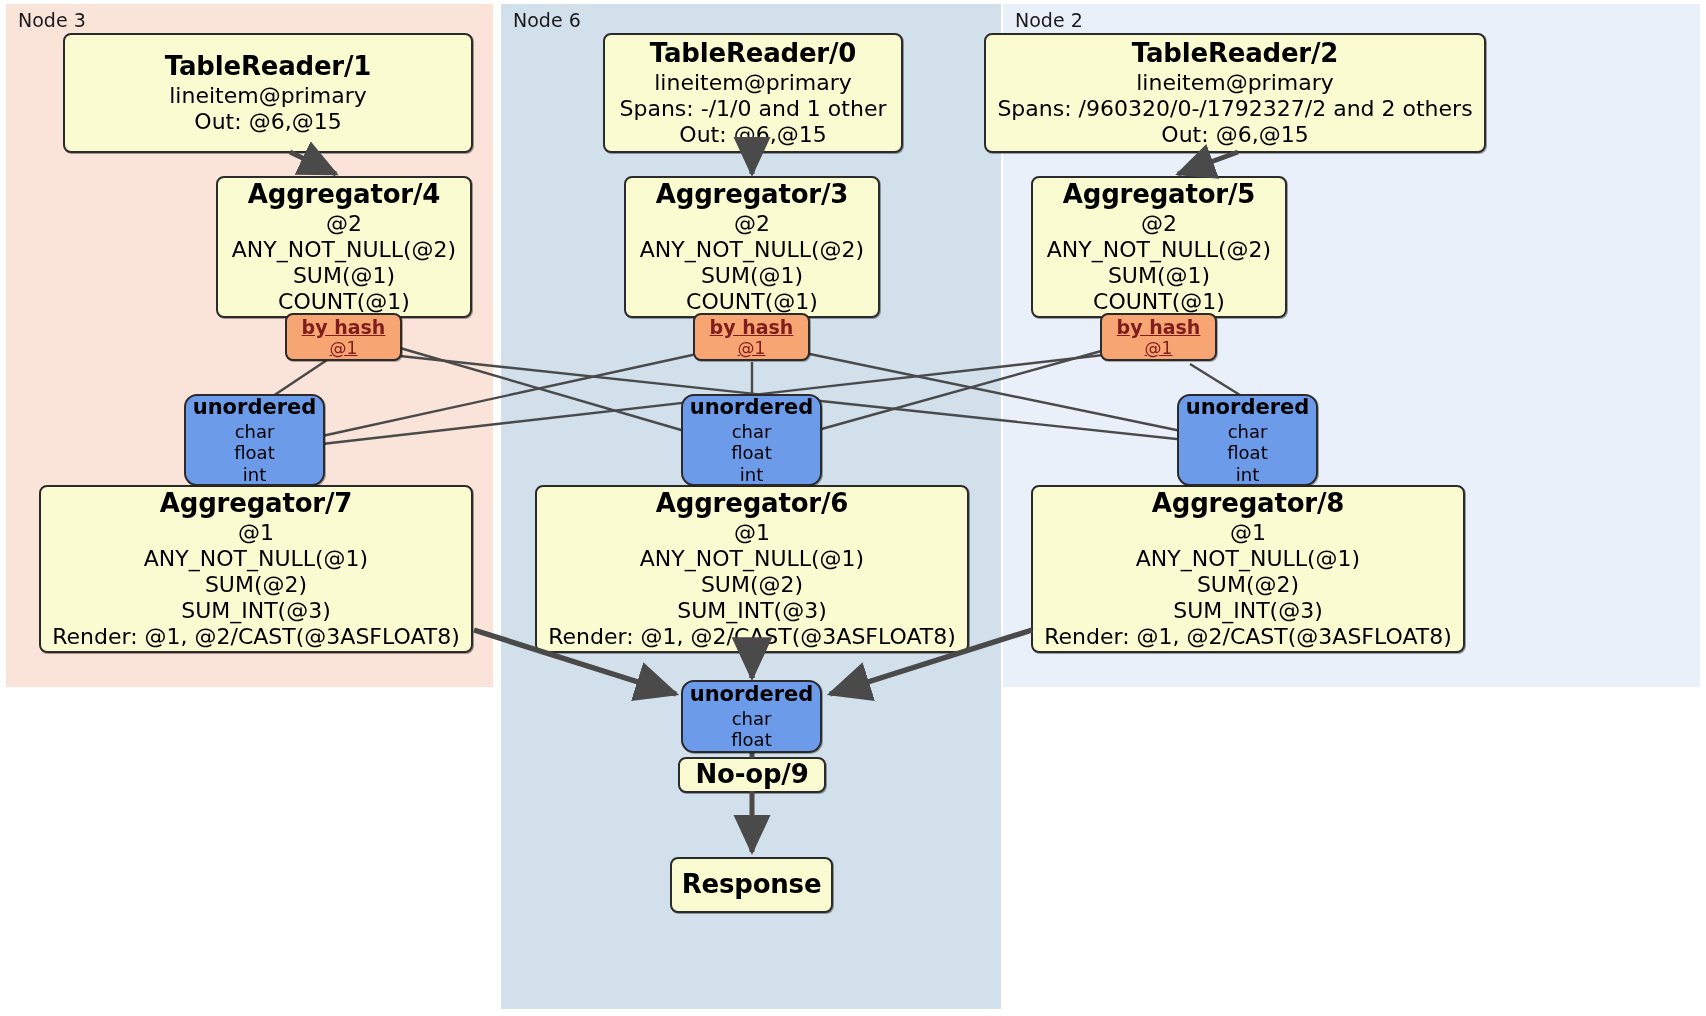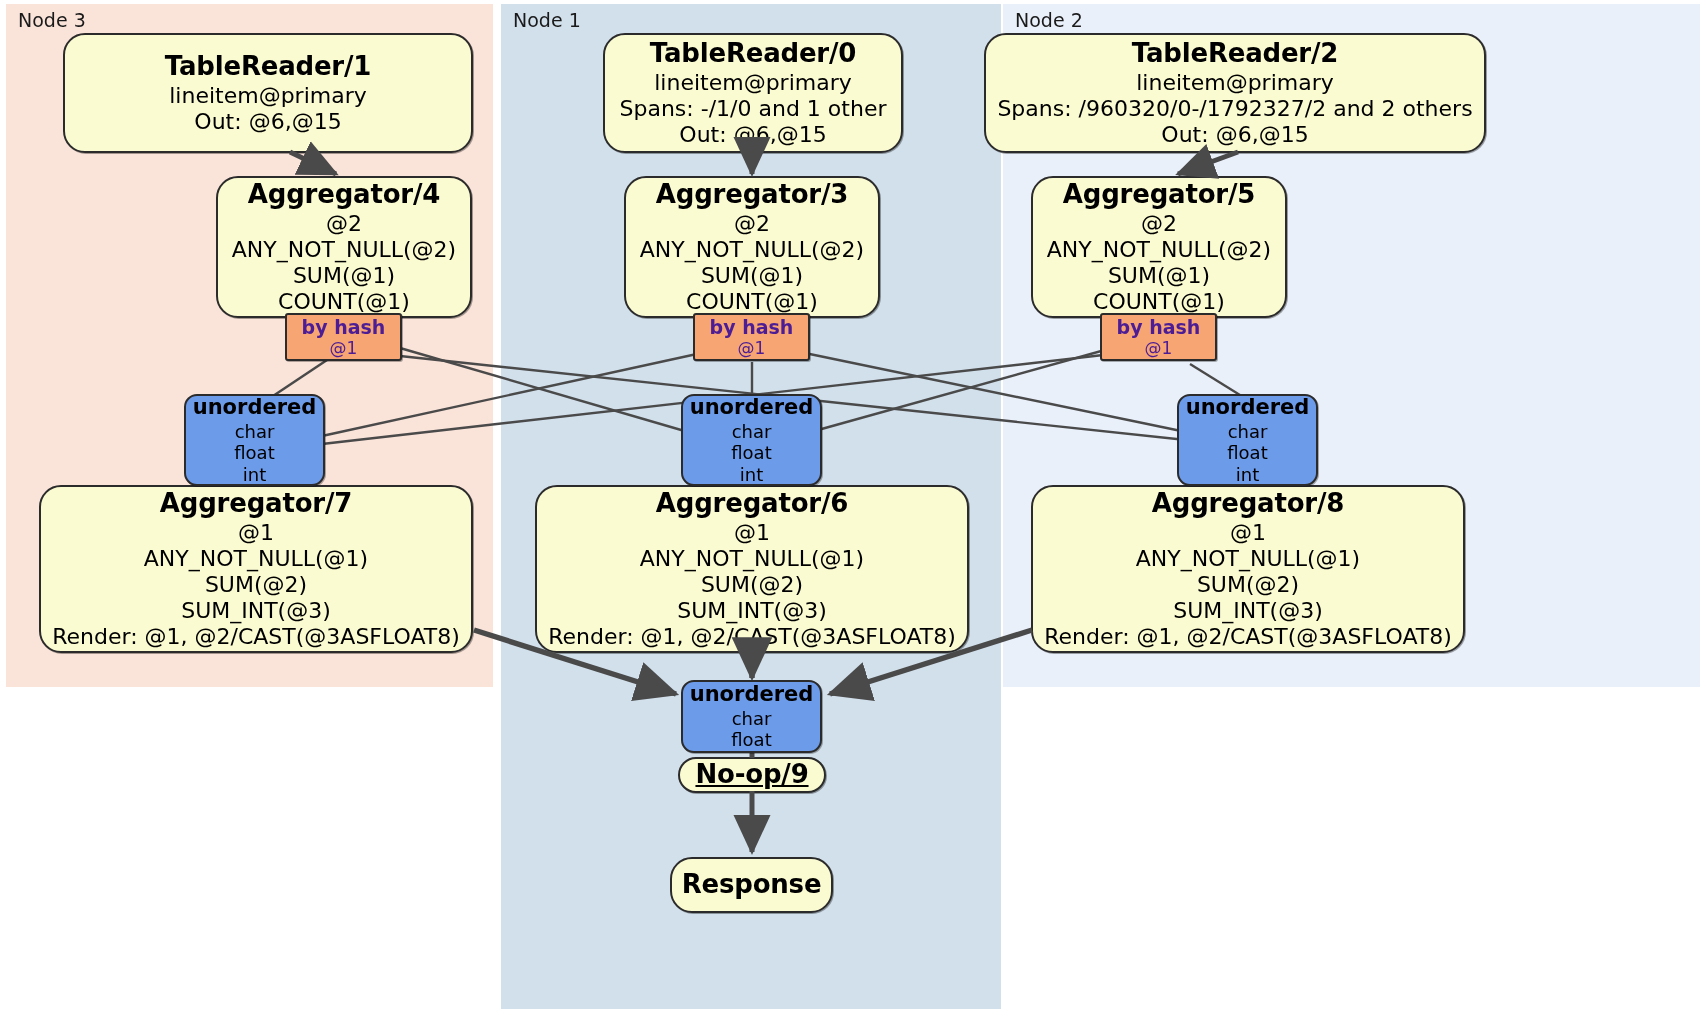--- a/index.html
+++ b/index.html
@@ -50,41 +50,42 @@
     flex-direction: column;
     align-items: center;
     justify-content: center;
     text-align: center;
     line-height: 1.18;
   }
 
   .proc {
     background: #fbfbd2;
     border: 2px solid #2b2b2b;
-    border-radius: 22px;
+    border-radius: 8px;
     color: #000;
     box-shadow: 1px 1px 0 rgba(0,0,0,0.35);
   }
   .proc .title {
     font-weight: bold;
     font-size: 26px;
     letter-spacing: -0.2px;
     margin-bottom: 1px;
   }
   .proc .line {
     font-size: 22px;
     white-space: nowrap;
   }
 
   .router {
     background: #f7a573;
     border: 2px solid #2b2b2b;
-    border-radius: 3px;
-    color: #4c1d95;
+    border-radius: 8px;
+    color: #7f1d1d;
     box-shadow: 1px 1px 0 rgba(0,0,0,0.3);
+    text-decoration: underline;
   }
   .router .title {
     font-weight: bold;
     font-size: 19px;
   }
   .router .line {
     font-size: 17px;
   }
 
   .sync {
@@ -118,21 +119,21 @@
 </head>
 <body>
 
 <div id="stage">
 
   <div class="node-panel layer-panel" style="left:6px; top:4px; width:487px; height:683px; background:#fae3d9;">
     <div class="node-label">Node 3</div>
   </div>
 
   <div class="node-panel layer-panel" style="left:501px; top:4px; width:500px; height:1005px; background:#d2e0ec;">
-    <div class="node-label">Node 1</div>
+    <div class="node-label">Node 6</div>
   </div>
 
   <div class="node-panel layer-panel" style="left:1003px; top:4px; width:697px; height:683px; background:#eaf0fa;">
     <div class="node-label">Node 2</div>
   </div>
 
   <svg id="edges" class="layer-edge" viewBox="0 0 1706 1016">
     <defs>
       <marker id="arrowThick" markerWidth="9" markerHeight="9" refX="7.4" refY="4.5" orient="auto" markerUnits="strokeWidth">
         <path d="M0,0.8 L8,4.5 L0,8.2 z" fill="#4a4a4a"></path>
@@ -276,21 +277,21 @@
     <div class="line">SUM_INT(@3)</div>
     <div class="line">Render: @1, @2/CAST(@3ASFLOAT8)</div>
   </div>
 
   <div class="gbox sync layer-sync" style="left:681px; top:680px; width:141px; height:73px;">
     <div class="title">unordered</div>
     <div class="line">char</div>
     <div class="line">float</div>
   </div>
 
-  <div class="gbox proc small-proc layer-proc" style="left:678px; top:757px; width:148px; height:36px;text-decoration:underline;">
+  <div class="gbox proc small-proc layer-proc" style="left:678px; top:757px; width:148px; height:36px;">
     <div class="title">No-op/9</div>
   </div>
 
   <div class="gbox proc small-proc layer-proc" style="left:670px; top:857px; width:163px; height:56px;text-align:right;">
     <div class="title">Response</div>
   </div>
 
 </div>
 
 </body></html>

